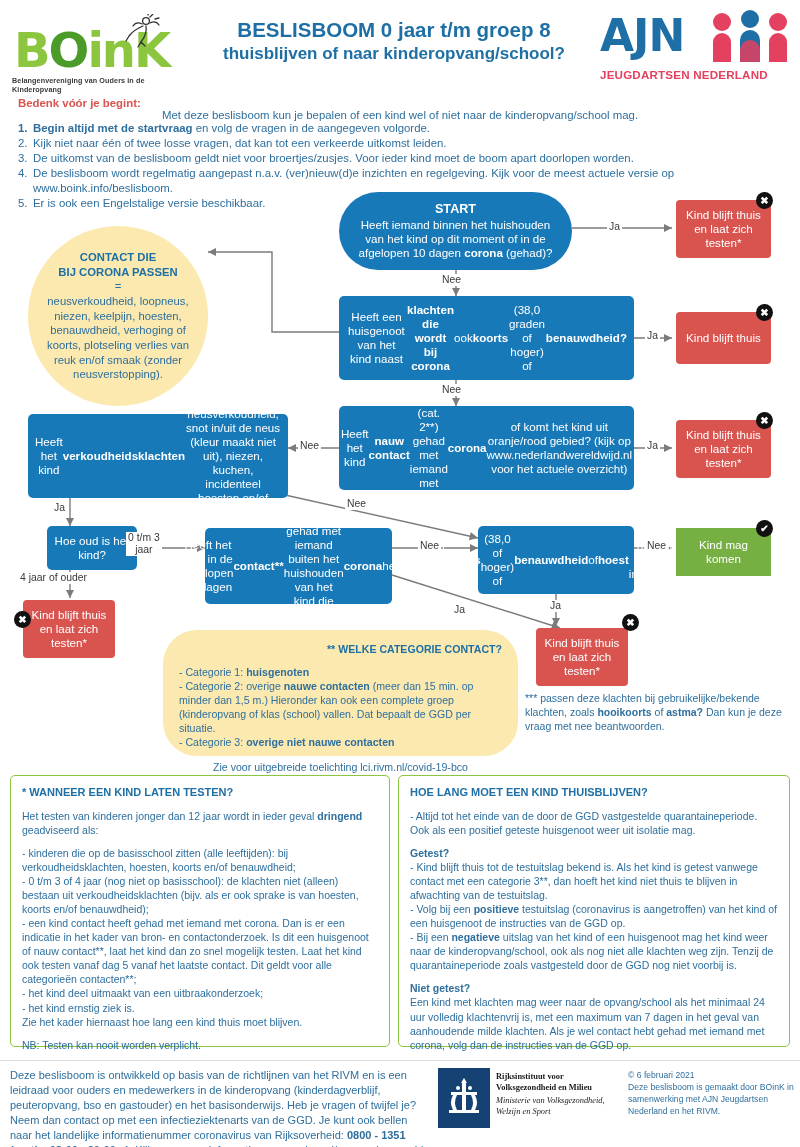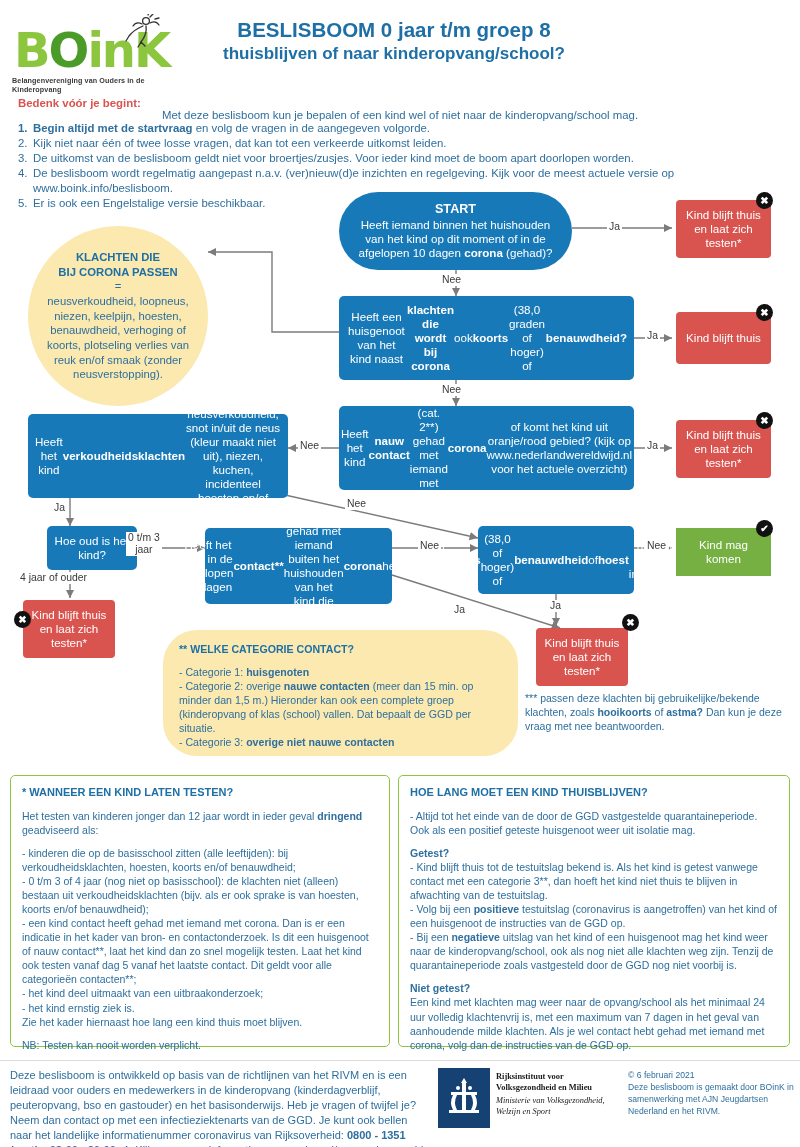--- a/index.html
+++ b/index.html
@@ -73,21 +73,21 @@
     position:absolute; background:#fbe9b0; border-radius:50%;
     display:flex; align-items:center; justify-content:center; text-align:center;
     color:#2e6f9e; font-size:11.3px; line-height:1.3; padding:14px;
   }
   .yellow-oval .y-title { font-weight:bold; color:#1d6fa5; }
 
   #cat-box {
     position:absolute; background:#fbe9b0; border-radius:34px;
     color:#2e6f9e; font-size:10.6px; line-height:1.33; padding:12px 16px 10px 16px;
   }
-  #cat-box .c-title { font-weight:bold; color:#1d6fa5; text-align:left; display:block; margin-bottom:9px; }
+  #cat-box .c-title { font-weight:bold; color:#1d6fa5; text-align:right; display:block; margin-bottom:9px; }
   #cat-box b { font-weight:bold; }
   #cat-box .c-foot { display:block; text-align:center; margin-top:10px; }
 
   .badge {
     position:absolute; width:17px; height:17px; border-radius:50%;
     background:#111111; color:#ffffff; font-size:10px; font-weight:bold;
     display:flex; align-items:center; justify-content:center; line-height:1;
   }
 
   .edge-label {
@@ -147,20 +147,33 @@
         </g>
       </svg>
       <div class="boink-sub">Belangenvereniging van Ouders in de Kinderopvang</div>
     </div>
 
     <div id="title-block">
       <div id="title-l1">BESLISBOOM 0 jaar t/m groep 8</div>
       <div id="title-l2">thuisblijven of naar kinderopvang/school?</div>
     </div>
 
+    <div id="ajn-logo">
+      <div id="ajn-word">AJN</div>
+      <svg id="ajn-people" viewBox="0 0 84 54">
+        <circle cx="14" cy="12" r="9" fill="#e4405f"></circle>
+        <path d="M5 52 V32 a9 9 0 0 1 18 0 V52 Z" fill="#e4405f"></path>
+        <circle cx="42" cy="9" r="9" fill="#1d6fa5"></circle>
+        <path d="M32 52 V30 a10 10 0 0 1 20 0 V52 Z" fill="#1d6fa5"></path>
+        <path d="M32 52 V40 a10 10 0 0 1 20 0 V52 Z" fill="#e4405f" opacity="0.85"></path>
+        <circle cx="70" cy="12" r="9" fill="#e4405f"></circle>
+        <path d="M61 52 V32 a9 9 0 0 1 18 0 V52 Z" fill="#e4405f"></path>
+      </svg>
+      <div id="ajn-sub">JEUGDARTSEN NEDERLAND</div>
+    </div>
   </div>
 
   <div id="intro">
     <div id="intro-head">Bedenk vóór je begint:</div>
     <div id="intro-lead">Met deze beslisboom kun je bepalen of een kind wel of niet naar de kinderopvang/school mag.</div>
     <div id="intro-list">
         <div class="intro-li">
           <span class="intro-num" style="font-weight: bold;">1.</span>
           <span class="intro-txt"><b>Begin altijd met de startvraag</b> en volg de vragen in de aangegeven volgorde.</span>
         </div>
@@ -235,21 +248,21 @@
     <div class="node red" id="n-red1" style="left:676px; top:20px; width:95px; height:58px;">Kind blijft thuis en laat zich testen*</div>
     <div class="badge" style="left:756px; top:12px;">✖</div>
 
     <div class="node blue" id="n-q-huisgenoot" style="left:339px; top:116px; width:295px; height:84px;justify-content:flex-end;">Heeft een huisgenoot van het kind naast <b>klachten die wordt bij corona</b> ook <b>koorts</b> (38,0 graden of hoger) of <b>benauwdheid?</b></div>
 
     <div class="node red" id="n-red2" style="left:676px; top:132px; width:95px; height:52px;">Kind blijft thuis</div>
     <div class="badge" style="left:756px; top:124px;">✖</div>
 
     <div class="yellow-oval" id="n-klachten" style="left:28px; top:46px; width:180px; height:180px;">
       <div>
-        <span class="y-title">KLACHTEN DIE</span><br>
+        <span class="y-title">CONTACT DIE</span><br>
         <span class="y-title">BIJ CORONA PASSEN</span><br>
         <span>=</span><br>
         <span>neusverkoudheid, loopneus, niezen, keelpijn, hoesten, benauwdheid, verhoging of koorts, plotseling verlies van reuk en/of smaak (zonder neusverstopping).</span>
       </div>
     </div>
 
     <div class="node blue" id="n-q-verkoudheid" style="left:28px; top:234px; width:260px; height:84px;">Heeft het kind <b>verkoudheidsklachten</b>? (loopneus, neusverkoudheid, snot in/uit de neus (kleur maakt niet uit), niezen, kuchen, incidenteel hoesten en/of keelpijn)***</div>
 
     <div class="node blue" id="n-q-nauw" style="left:339px; top:226px; width:295px; height:84px;">Heeft het kind <b>nauw contact</b> (cat. 2**) gehad met iemand met <b>corona</b> of komt het kind uit oranje/rood gebied? (kijk op www.nederlandwereldwijd.nl voor het actuele overzicht)</div>
 
@@ -267,20 +280,21 @@
 
     <div class="node red" id="n-red4" style="left:23px; top:420px; width:92px; height:58px;">Kind blijft thuis en laat zich testen*</div>
     <div class="badge" style="left:14px; top:431px;">✖</div>
 
     <div class="node red" id="n-red5" style="left:536px; top:448px; width:92px; height:58px;">Kind blijft thuis en laat zich testen*</div>
     <div class="badge" style="left:622px; top:434px;">✖</div>
 
     <div id="cat-box" style="left:163px; top:450px; width:355px; height:126px;">
       <span class="c-title">** WELKE CATEGORIE CONTACT?</span>
       <span>- Categorie 1: <b>huisgenoten</b><br>- Categorie 2: overige <b>nauwe contacten</b> (meer dan 15 min. op minder dan 1,5 m.) Hieronder kan ook een complete groep (kinderopvang of klas (school) vallen. Dat bepaalt de GGD per situatie.<br>- Categorie 3: <b>overige niet nauwe contacten</b></span>
+      <span class="c-foot">Zie voor uitgebreide toelichting lci.rivm.nl/covid-19-bco</span>
     </div>
 
     <div class="edge-label" style="left:607px; top:41px;">Ja</div>
     <div class="edge-label" style="left:440px; top:94px;">Nee</div>
     <div class="edge-label" style="left:645px; top:150px;">Ja</div>
     <div class="edge-label" style="left:440px; top:204px;">Nee</div>
     <div class="edge-label" style="left:645px; top:260px;">Ja</div>
     <div class="edge-label" style="left:298px; top:260px;">Nee</div>
     <div class="edge-label" style="left:345px; top:318px;">Nee</div>
     <div class="edge-label" style="left:52px;  top:322px;">Ja</div>

